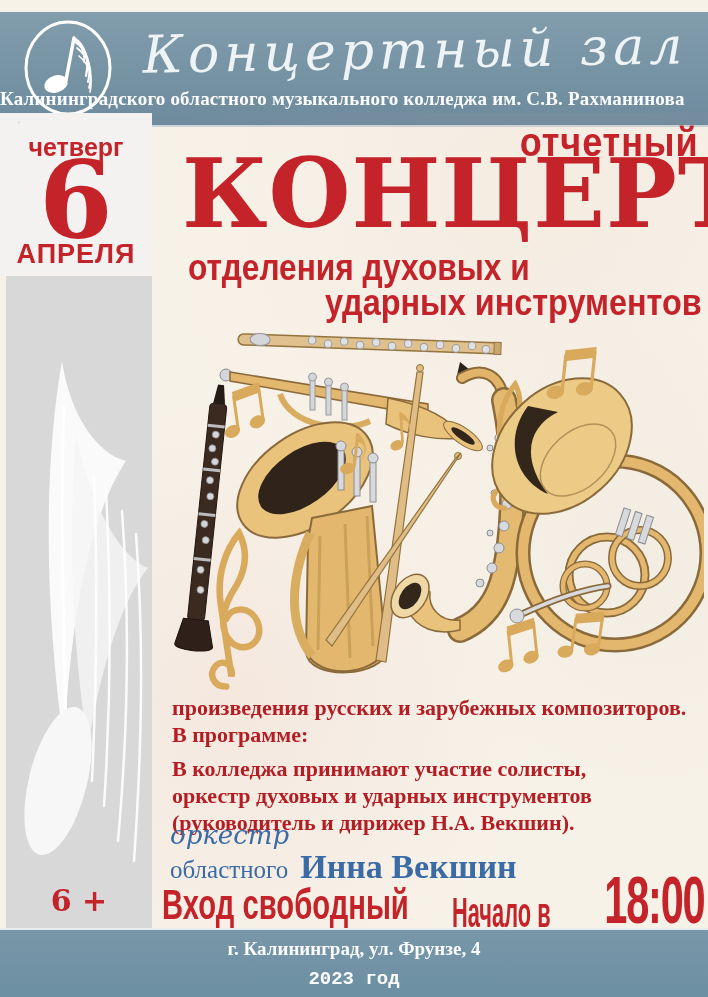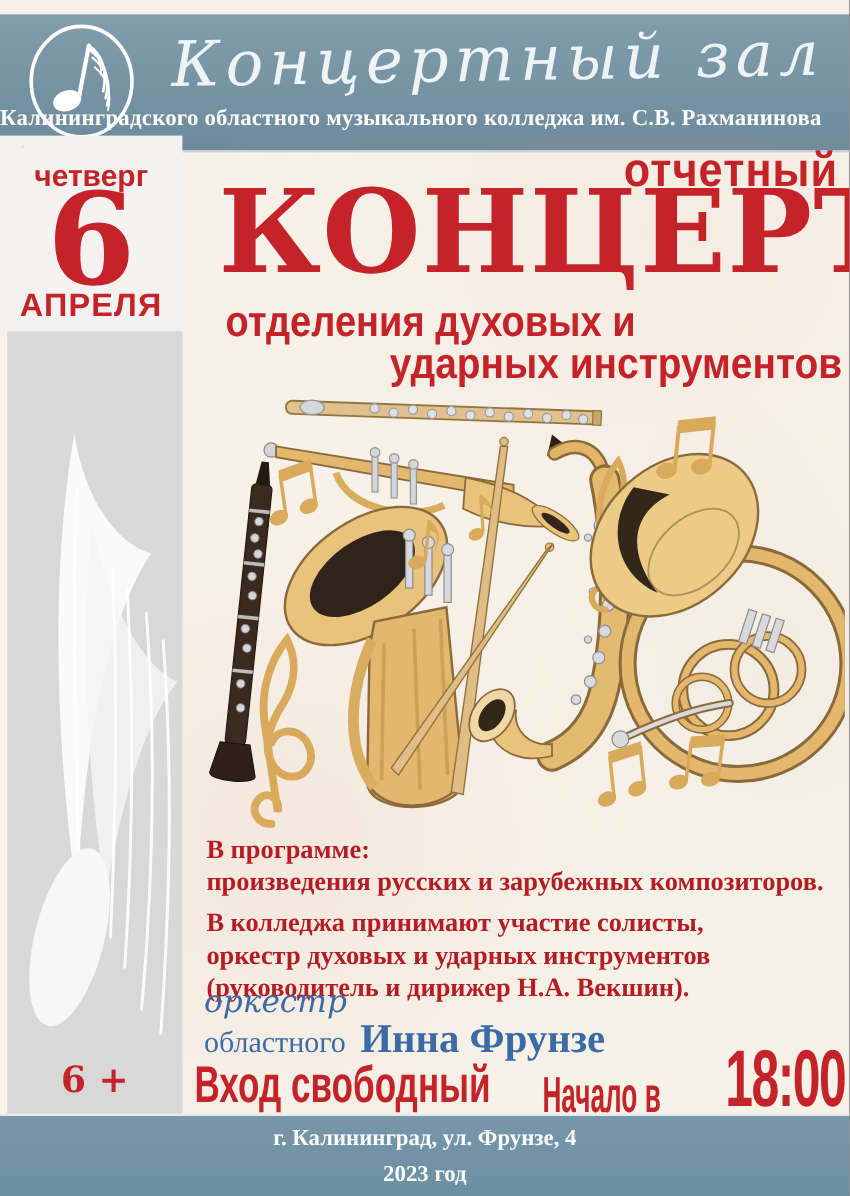--- a/index.html
+++ b/index.html
@@ -107,21 +107,21 @@
   }
   
   .footer-band{
     position:absolute;left:0;bottom:0;width:708px;height:67px;
     background:linear-gradient(180deg,#7897a9 0%,#6c8fa2 100%);
     border-top:2px solid #e6ebee;
   }
   .footer-address{position:absolute;top:8px;left:0;width:100%;text-align:center;
     font-family:"Liberation Serif",serif;font-weight:bold;font-size:19px;color:#fbfdfe;}
   .footer-year{position:absolute;top:38px;left:0;width:100%;text-align:center;
-    font-family:Liberation Serif, serif;font-weight:bold;font-size:19px;color:#fbfdfe;}
+    font-family:Liberation Mono, monospace;font-weight:bold;font-size:19px;color:#fbfdfe;}
   
   .tints{position:absolute;top:113px;left:152px;right:0;bottom:67px;pointer-events:none;
     background:
       radial-gradient(circle at 15% 72%,rgba(222,140,140,.10),transparent 40%),
       radial-gradient(circle at 70% 10%,rgba(222,160,150,.08),transparent 45%),
       radial-gradient(circle at 90% 55%,rgba(200,190,170,.10),transparent 35%);
   }
 </style>
 </head>
 <body>
@@ -335,31 +335,31 @@
 
     <use href="#npair" transform="translate(58,58) rotate(-8)"></use>
     <use href="#nsingle" transform="translate(185,98) rotate(6)"></use>
     <use href="#nsingle" transform="translate(228,80) rotate(-4) scale(.9)"></use>
     <use href="#npair" transform="translate(392,12) rotate(6) scale(1.1)"></use>
     <use href="#npair" transform="translate(333,292) rotate(-6)"></use>
     <use href="#npair" transform="translate(404,276) rotate(8)"></use>
   </svg>
 
   <div class="program">
+    <div>произведения русских и зарубежных композиторов.</div>
     <div>В программе:</div>
-    <div>произведения русских и зарубежных композиторов.</div>
     <div class="gap">В колледжа принимают участие солисты,</div>
     <div>оркестр духовых и ударных инструментов</div>
     <div>(руководитель и дирижер Н.А. Векшин).</div>
   </div>
 
   <div class="host-role">оркестр</div>
   <div class="host-line">
     <span class="host-profession">областного</span>
-    <span class="host-name">Инна Фрунзе</span>
+    <span class="host-name">Инна Векшин</span>
   </div>
 
   <div class="free-entry cond">Вход свободный</div>
   <div class="start-label cond">Начало в</div>
   <div class="start-time cond">18:00</div>
 
   <div class="footer-band">
     <div class="footer-address">г. Калининград, ул. Фрунзе, 4</div>
     <div class="footer-year">2023 год</div>
   </div>

